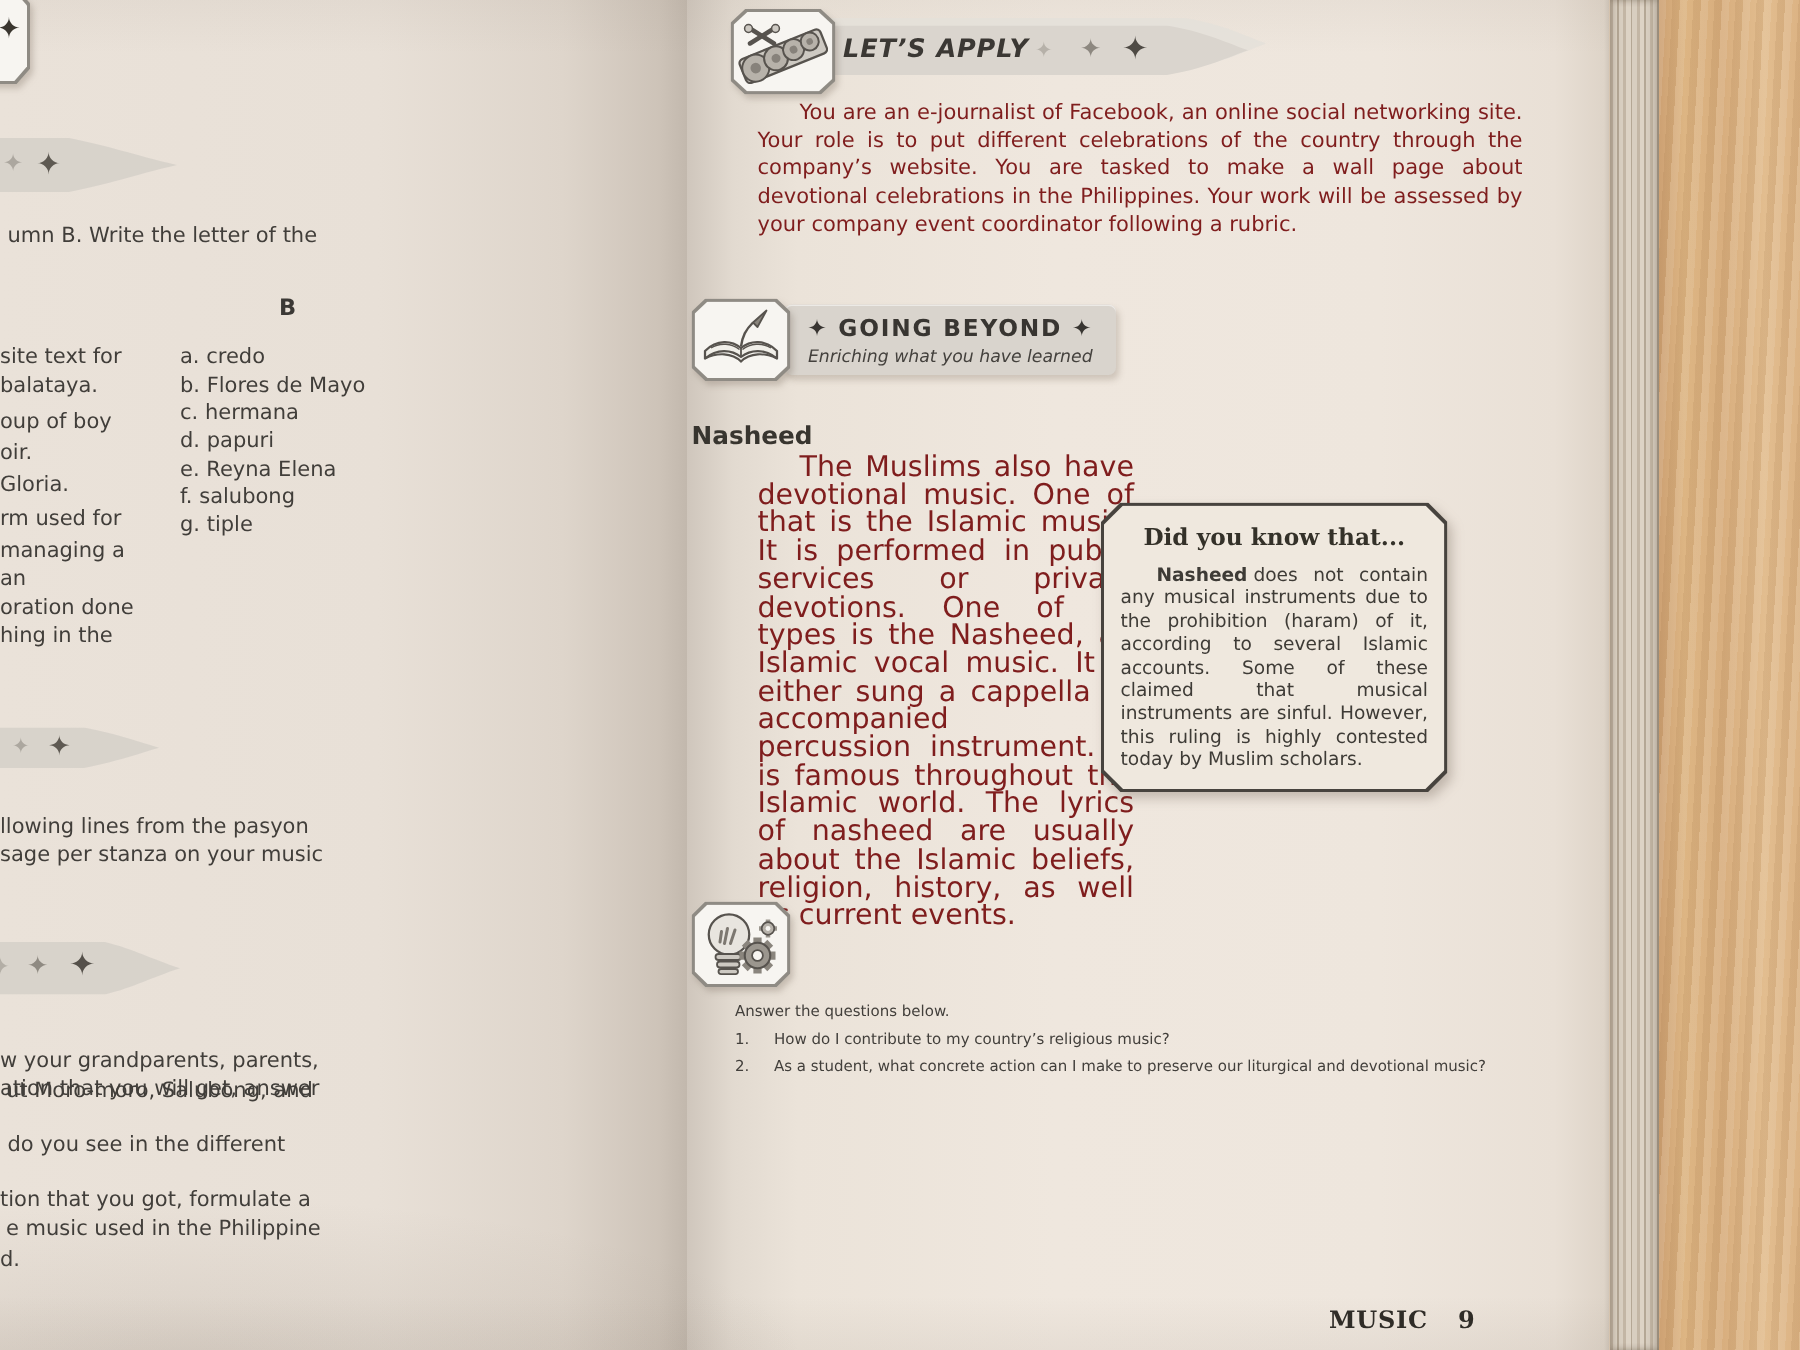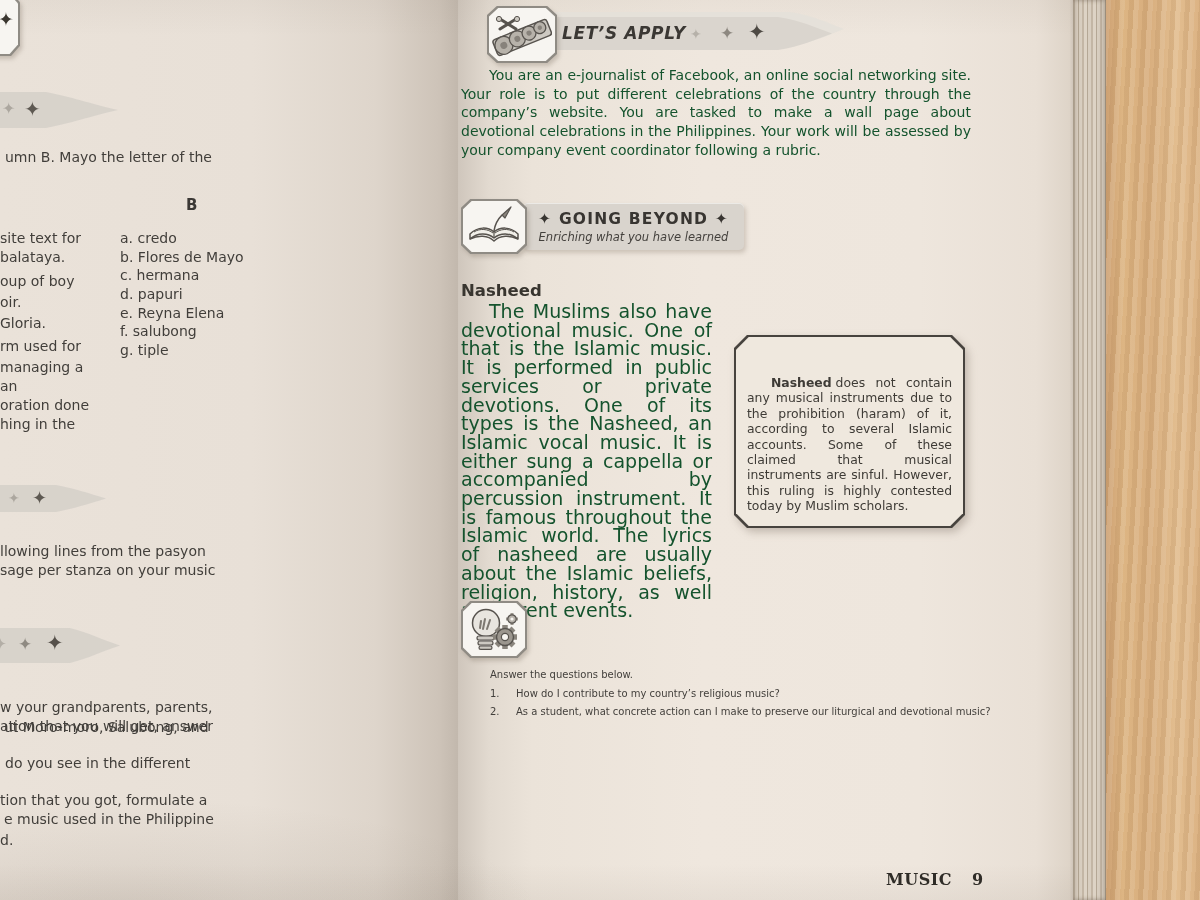--- a/index.html
+++ b/index.html
@@ -19,21 +19,21 @@
     box-shadow:inset 3px 0 4px rgba(90,75,60,.25), inset -3px 0 4px rgba(90,75,60,.3);}
   .wood{position:absolute;left:1106px;top:0;width:94px;height:900px;
     background:linear-gradient(to right,#cda173 0,#ddb583 18%,#d8ae7e 45%,#e2bd8f 75%,#dcb384 100%);}
   .wood::after{content:"";position:absolute;inset:0;
     background:repeating-linear-gradient(93deg,rgba(255,255,255,.10) 0 5px,rgba(0,0,0,0) 5px 9px,rgba(130,85,40,.10) 9px 14px);}
 
   
   .lp{position:absolute;font-size:14px;line-height:19px;white-space:nowrap;color:#413e3a;}
   .colb{position:absolute;font-size:14px;line-height:19px;white-space:nowrap;color:#413e3a;}
   .colb-hdr{position:absolute;font-size:15px;font-weight:bold;color:#3b3835;}
-  .jp{position:absolute;text-align:justify;font-size:14px;line-height:18.7px;color:#14532d;}
+  .jp{position:absolute;text-align:justify;font-size:14px;line-height:18.7px;color:#7f1d1d;margin-left:44px;}
   .jp p{margin:0;text-indent:28px;}
 
   
   .ibox{position:absolute;filter:drop-shadow(2px 3px 2px rgba(105,90,75,.28));}
   .ibox-frame{position:absolute;inset:0;background:#8f8b84;
     clip-path:polygon(14% 0,86% 0,100% 16%,100% 84%,86% 100%,14% 100%,0 84%,0 16%);}
   .ibox-fill{position:absolute;inset:2px;background:#f7f5f1;
     clip-path:polygon(14% 0,86% 0,100% 16%,100% 84%,86% 100%,14% 100%,0 84%,0 16%);}
   .ibox-icon{position:absolute;left:50%;top:50%;transform:translate(-50%,-50%);}
 
@@ -111,21 +111,21 @@
 
   <div class="strip" style="left:0;top:628px">
     <svg width="120" height="35" viewBox="0 0 120 35">
       <path d="M0 0 H70 C90 5 100 11 120 17.5 C100 24 90 30 70 35 H0 Z" fill="#d7d2ca" opacity="0.95"></path>
     </svg>
     <span class="sparkle" style="left:-6px;top:9px;font-size:15px;color:#b3aea6">✦</span>
     <span class="sparkle" style="left:18px;top:8px;font-size:17px;color:#8f8a82">✦</span>
     <span class="sparkle" style="left:46px;top:5px;font-size:21px;color:#55504a">✦</span>
   </div>
 
-  <div class="lp" style="left:5px;top:148px">umn B. Mayo the letter of the</div>
+  <div class="lp" style="left:5px;top:148px">umn B. Write the letter of the</div>
   <div class="colb-hdr" style="left:186px;top:196px">B</div>
 
   <div class="lp" style="left:0;top:229px">site text for</div>
   <div class="lp" style="left:0;top:248px">balataya.</div>
   <div class="lp" style="left:0;top:272px">oup of boy</div>
   <div class="lp" style="left:0;top:293px">oir.</div>
   <div class="lp" style="left:0;top:314px">Gloria.</div>
   <div class="lp" style="left:0;top:337px">rm used for</div>
   <div class="lp" style="left:0;top:358px">managing a</div>
   <div class="lp" style="left:0;top:377px">an</div>
@@ -211,20 +211,21 @@
   </div>
 
   <div class="nasheed-h" style="left:461px;top:281px">Nasheed</div>
   <div class="jp" style="left:461px;top:302px;width:251px;font-size:19px">
     <p>The Muslims also have devotional music. One of that is the Islamic music. It is performed in public services or private devotions. One of its types is the Nasheed, an Islamic vocal music. It is either sung a cappella or accompanied by percussion instrument. It is famous throughout the Islamic world. The lyrics of nasheed are usually about the Islamic beliefs, religion, history, as well as current events.</p>
   </div>
 
   <div class="dyk">
     <div class="dyk-frame"></div>
     <div class="dyk-fill"></div>
+    <div class="dyk-title">Did you know that...</div>
     <div class="dyk-body"><span class="lead">Nasheed</span><span>does not contain any musical instruments due to the prohibition (haram) of it, according to several Islamic accounts. Some of these claimed that musical instruments are sinful. However, this ruling is highly contested today by Muslim scholars.</span></div>
   </div>
 
   <div class="ibox" style="left:461px;top:601px;width:66px;height:57px">
     <div class="ibox-frame"></div>
     <div class="ibox-fill"></div>
     <svg class="ibox-icon" width="58" height="50" viewBox="0 0 58 50">
       <circle cx="21" cy="18" r="13.5" fill="#e8e5df" stroke="#57534e" stroke-width="1.5"></circle>
       <g stroke="#7d7871" stroke-width="2" stroke-linecap="round">
         <line x1="18" y1="24" x2="20" y2="14"></line>

